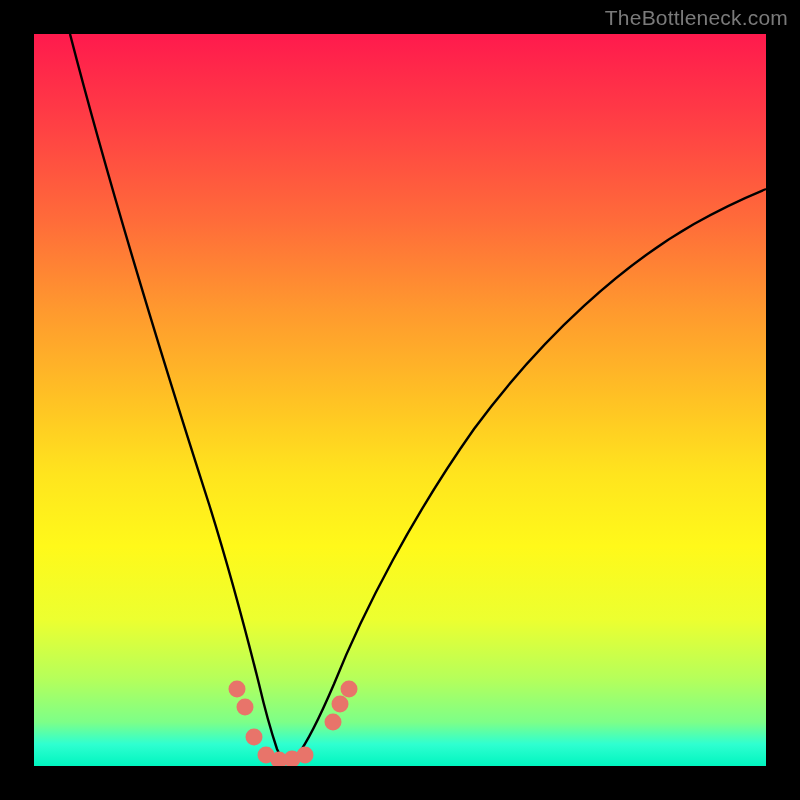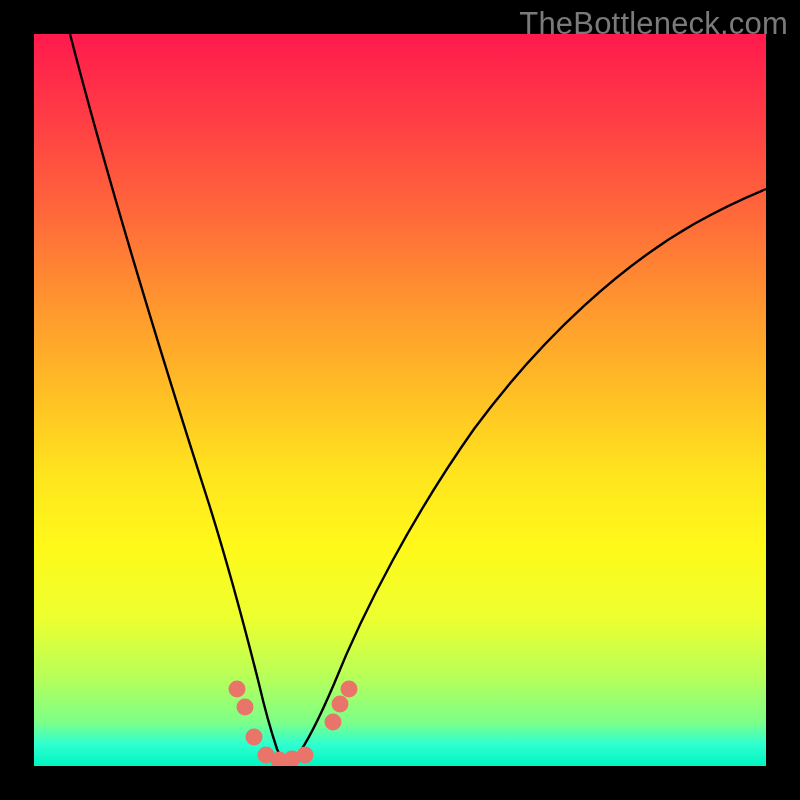--- a/index.html
+++ b/index.html
@@ -31,21 +31,21 @@
         #7dff88 94%,
         #2fffd0 97%,
         #00f5c0 100%
       );
   }
   .watermark {
     position: absolute;
     top: 6px;
     right: 12px;
     font-family: Arial, Helvetica, sans-serif;
-    font-size: 31px;
+    font-size: 21px;
     color: #7a7a7a;
     letter-spacing: 0.2px;
   }
   svg.curve {
     position: absolute;
     top: 0; left: 0;
     width: 732px;
     height: 732px;
   }
 </style>

